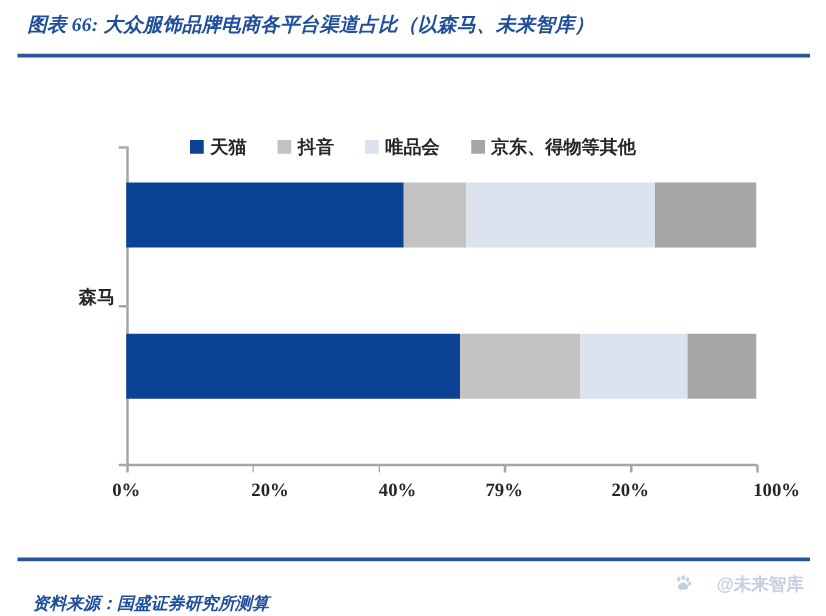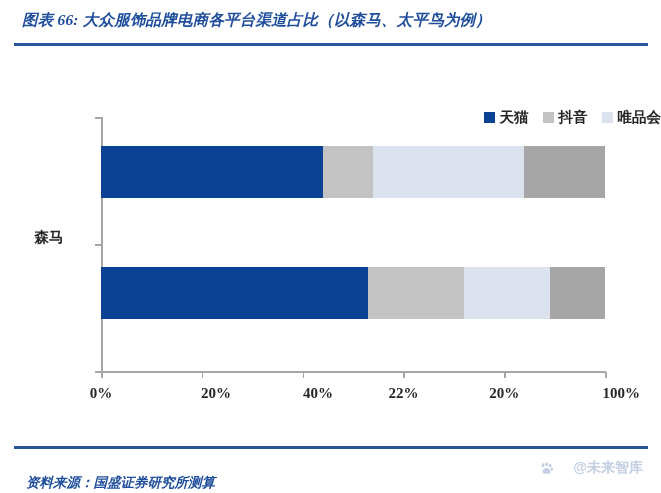--- a/index.html
+++ b/index.html
@@ -53,23 +53,23 @@
     height: 380px;
   }
 
   
   #legend {
     position: absolute;
     left: 0;
     top: 56px;
     width: 661px;
     display: flex;
-    justify-content: flex-end;
+    justify-content: center;
     align-items: center;
-    gap: 14px;
+    gap: 25px;
   }
   .legend-item {
     display: flex;
     align-items: center;
     gap: 5px;
     font-size: 14.5px;
     font-weight: bold;
     color: #262626;
     font-family: "Liberation Serif", "DejaVu Serif", serif;
   }
@@ -118,21 +118,21 @@
   }
   .bar-seg {
     height: 100%;
   }
 
   
   .cat-label {
     position: absolute;
     right: 0;
     width: 86px;
-    text-align: center;
+    text-align: right;
     font-size: 14.5px;
     font-weight: bold;
     color: #262626;
   }
   #cat-label-0 { left: 6px; top: 176px; }
   #cat-label-1 { left: 6px; top: 297px; }
 
   
   .x-label {
     position: absolute;
@@ -163,52 +163,56 @@
     font-style: italic;
     color: #1f4e9c;
     white-space: nowrap;
     margin-top: 16px;
   }
   #watermark {
     position: absolute;
     right: 18px;
     top: 459px;
     display: flex;
-    align-items: center;
+    align-items: flex-start;
     gap: 19px;
     color: #c3cfe3;
     font-size: 14px;
     font-weight: bold;
     font-family: "Liberation Sans", sans-serif;
     font-style: normal;
   }
   #watermark svg { display: block; }
 </style>
 </head>
 <body>
 
 <div id="header">
-  <div id="title-text">图表 66: 大众服饰品牌电商各平台渠道占比（以森马、太平鸟为例）</div>
+  <div id="title-text">图表 66: 大众服饰品牌电商各平台渠道占比（以森马、未来智库）</div>
   <div id="title-rule"></div>
 </div>
 
 <div id="chart">
 
   <div id="legend">
     <div class="legend-item">
       <span class="legend-swatch" style="background:#0c4294"></span>
       <span>天猫</span>
     </div>
     <div class="legend-item">
       <span class="legend-swatch" style="background:#c3c3c3"></span>
       <span>抖音</span>
     </div>
     <div class="legend-item">
       <span class="legend-swatch" style="background:#dce3ef"></span>
       <span>唯品会</span>
+    </div>
+    <div class="legend-item">
+      <span class="legend-swatch" style="background:#a6a6a6"></span>
+      <span>京东、得物等其他</span>
     </div>
   </div>
 
   <div id="axis-y-line"></div>
   <div id="axis-x-line"></div>
 
   <div class="y-tick" style="top:65px"></div>
   <div class="y-tick" style="top:192px"></div>
   <div class="y-tick" style="top:319px"></div>
 
@@ -217,21 +221,21 @@
       <div class="x-tick" style="left: 201.8px;"></div>
       <div class="x-tick" style="left: 302.6px;"></div>
       <div class="x-tick" style="left: 403.4px;"></div>
       <div class="x-tick" style="left: 504.2px;"></div>
       <div class="x-tick" style="left: 605px;"></div>
     </div>
   <div id="x-labels">
       <div class="x-label" style="left: 101px;">0%</div>
       <div class="x-label" style="left: 216px;">20%</div>
       <div class="x-label" style="left: 318px;">40%</div>
-      <div class="x-label" style="left: 403.4px;">22%</div>
+      <div class="x-label" style="left: 403.4px;">79%</div>
       <div class="x-label" style="left: 504.2px;">20%</div>
       <div class="x-label" style="left: 605px; text-align: right;">100%</div>
     </div>
 
   <div class="bar-row" id="bar-row-0" style="top:94px">
       <div class="bar-seg" style="width: 221.76px; background: rgb(12, 66, 148);"></div>
       <div class="bar-seg" style="width: 50.4px; background: rgb(195, 195, 195);"></div>
       <div class="bar-seg" style="width: 151.2px; background: rgb(220, 227, 239);"></div>
       <div class="bar-seg" style="width: 80.64px; background: rgb(166, 166, 166);"></div>
     </div>

